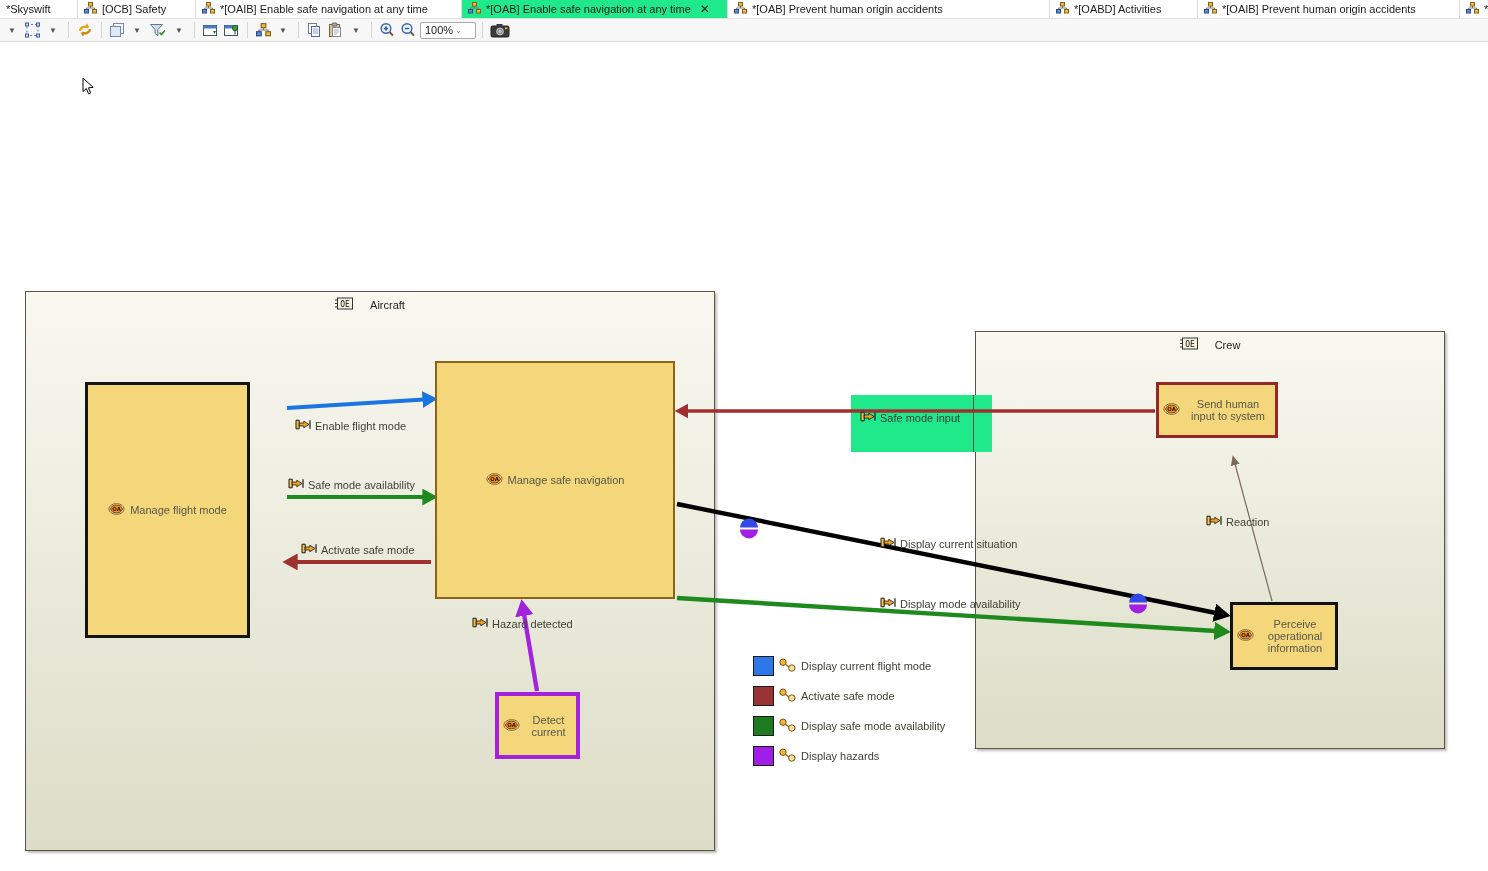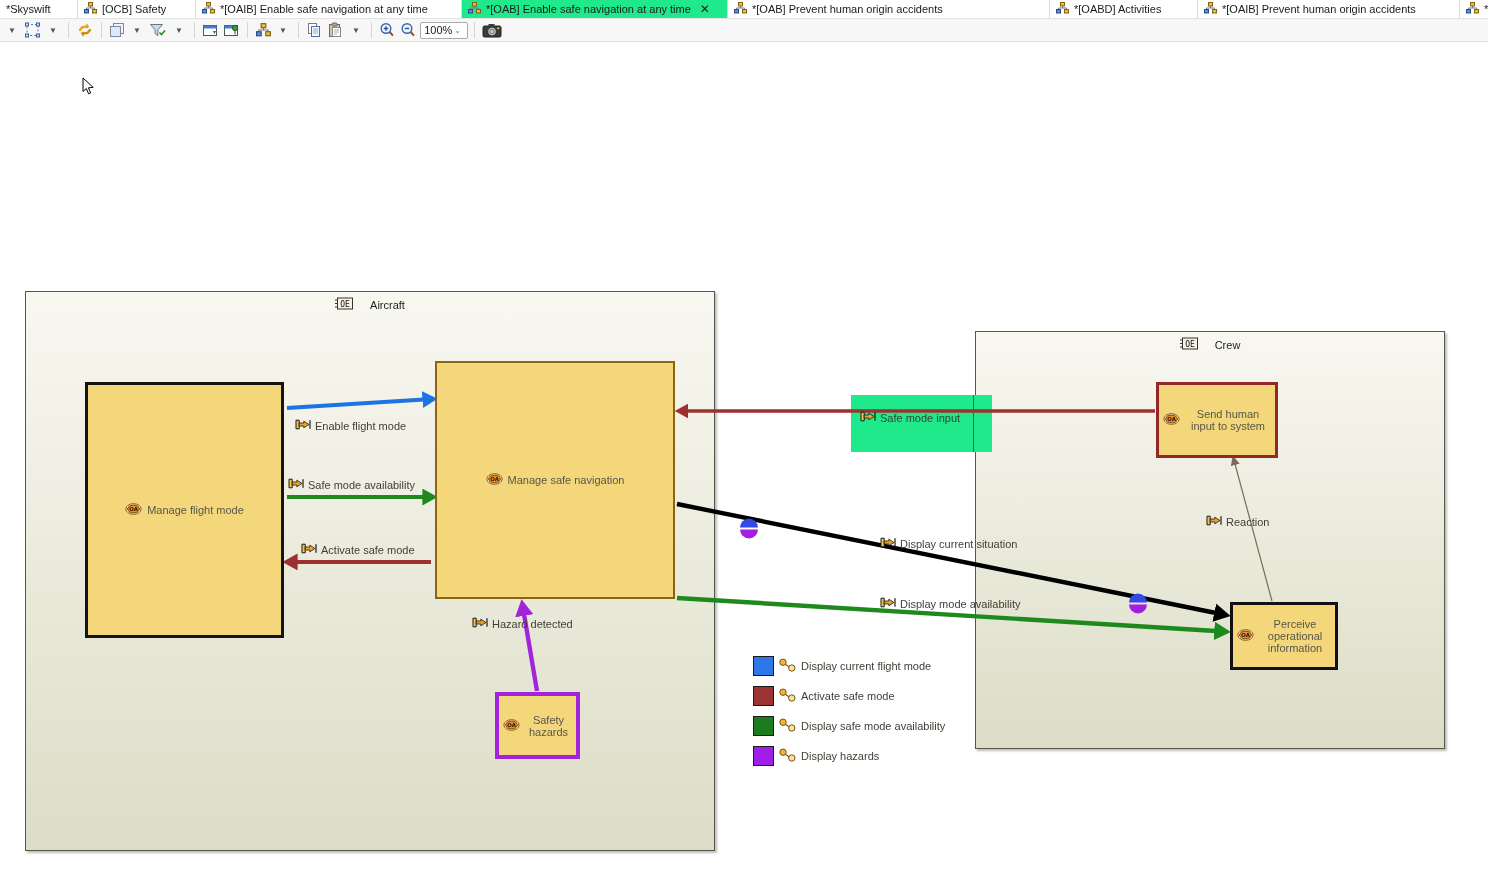--- a/index.html
+++ b/index.html
@@ -17,39 +17,39 @@
   .t5{width:322px} .t6{width:148px} .t7{width:262px} .t8{width:80px; border-right:none}
   .tab-label{ overflow:hidden; white-space:nowrap;text-align:right; }
 
   
   .toolbar { display:flex; align-items:center; height:23px; background:#f7f7f7;
     border-bottom:1px solid #ddd; padding:0 3px; gap:2px; }
   .tbtn { display:flex; align-items:center; justify-content:center; height:20px; min-width:18px;
     padding:0 1px; }
   .caret { font-size:8px; color:#555; padding:0 2px; }
   .tsep { width:1px; height:16px; background:#d5d5d5; margin:0 4px; flex:none; }
-  .combo { display:flex; align-items:center; justify-content:flex-end; width:48px; height:17px;
+  .combo { display:flex; align-items:center; justify-content:flex-start; width:56px; height:17px;
     border:1px solid #aaa; background:#fff; border-radius:2px; font-size:11px; padding:0 4px; color:#222; }
   .combo .caret{ font-size:8px; color:#777; }
 
   
   .canvas { position:relative; width:1488px; height:828px; background:#fff; overflow:hidden; }
 
   .op-container { position:absolute; border:1px solid #56564a;
     background:linear-gradient(180deg,#f8f8f1 0%,#e9e9da 55%,#dcdcc7 100%);
     box-shadow:2px 2px 2px rgba(110,110,100,.45); z-index:1; }
   .op-title { position:absolute; left:0; right:0; top:5px; display:flex; justify-content:center;
     align-items:center; gap:16px; font-size:11px; color:#222; }
 
   .node { position:absolute; background:#F4D77A; display:flex; align-items:center;
     justify-content:center; gap:5px; font-size:11px; color:#57574b; text-align:center;
     padding:4px; z-index:4; }
-  .n-flight   { left:85px;  top:340px; width:199px; height:256px; border:3px solid #141414; }
+  .n-flight   { left:85px;  top:340px; width:165px; height:256px; border:3px solid #141414; }
   .n-safenav  { left:435px; top:319px; width:240px; height:238px; border:2px solid #8d6414; }
-  .n-sendinput{ left:1156px;top:340px; width:122px; height:76px;  border:3px solid #932828; }
+  .n-sendinput{ left:1156px;top:340px; width:122px; height:56px;  border:3px solid #932828; }
   .n-perceive { left:1230px;top:560px; width:108px; height:68px;  border:3px solid #111; }
   .n-detect   { left:495px; top:650px; width:85px;  height:67px;  border:4px solid #A322DC; }
 
   .hl-rect { position:absolute; left:851px; top:353px; width:141px; height:57px;
     background:#1FE98B; z-index:2; }
 
   svg.overlay { position:absolute; left:0; top:0; z-index:3; pointer-events:none; }
 
   .flow-label { position:absolute; display:flex; align-items:center; gap:4px;
     font-size:11px; color:#3f3f36; z-index:5; white-space:nowrap; }
@@ -363,21 +363,21 @@
         </svg></span>
     <span>Perceive operational information</span>
   </div>
 
   <div class="node n-detect">
     <span><svg width="17" height="12" viewBox="0 0 17 12">
           <ellipse cx="8.5" cy="6" rx="7.6" ry="5.3" fill="#fff" stroke="#8a5a10"></ellipse>
           <ellipse cx="8.5" cy="6" rx="5.9" ry="3.9" fill="#F09020" stroke="#6a3e00"></ellipse>
           <text x="8.5" y="8.1" font-size="5.4" font-weight="bold" text-anchor="middle" fill="#2d1400" font-family="'DejaVu Sans',sans-serif">OA</text>
         </svg></span>
-    <span>Safety hazards</span>
+    <span>Detect current</span>
   </div>
 
   <div class="flow-label fl-current">
     <span><svg width="16" height="11" viewBox="0 0 16 11">
           <path d="M1 1.2h3.2v8.6H1z" fill="#F5C44A" stroke="#1a1a1a"></path>
           <path d="M4.2 4h4.6V2.2L14 5.5 8.8 8.8V7H4.2z" fill="#F0A020" stroke="#1a1a1a" stroke-width="0.8"></path>
           <path d="M15 1.2v8.6" stroke="#1a1a1a" stroke-width="1.2"></path>
         </svg></span>
     <span>Enable flight mode</span>
   </div>

